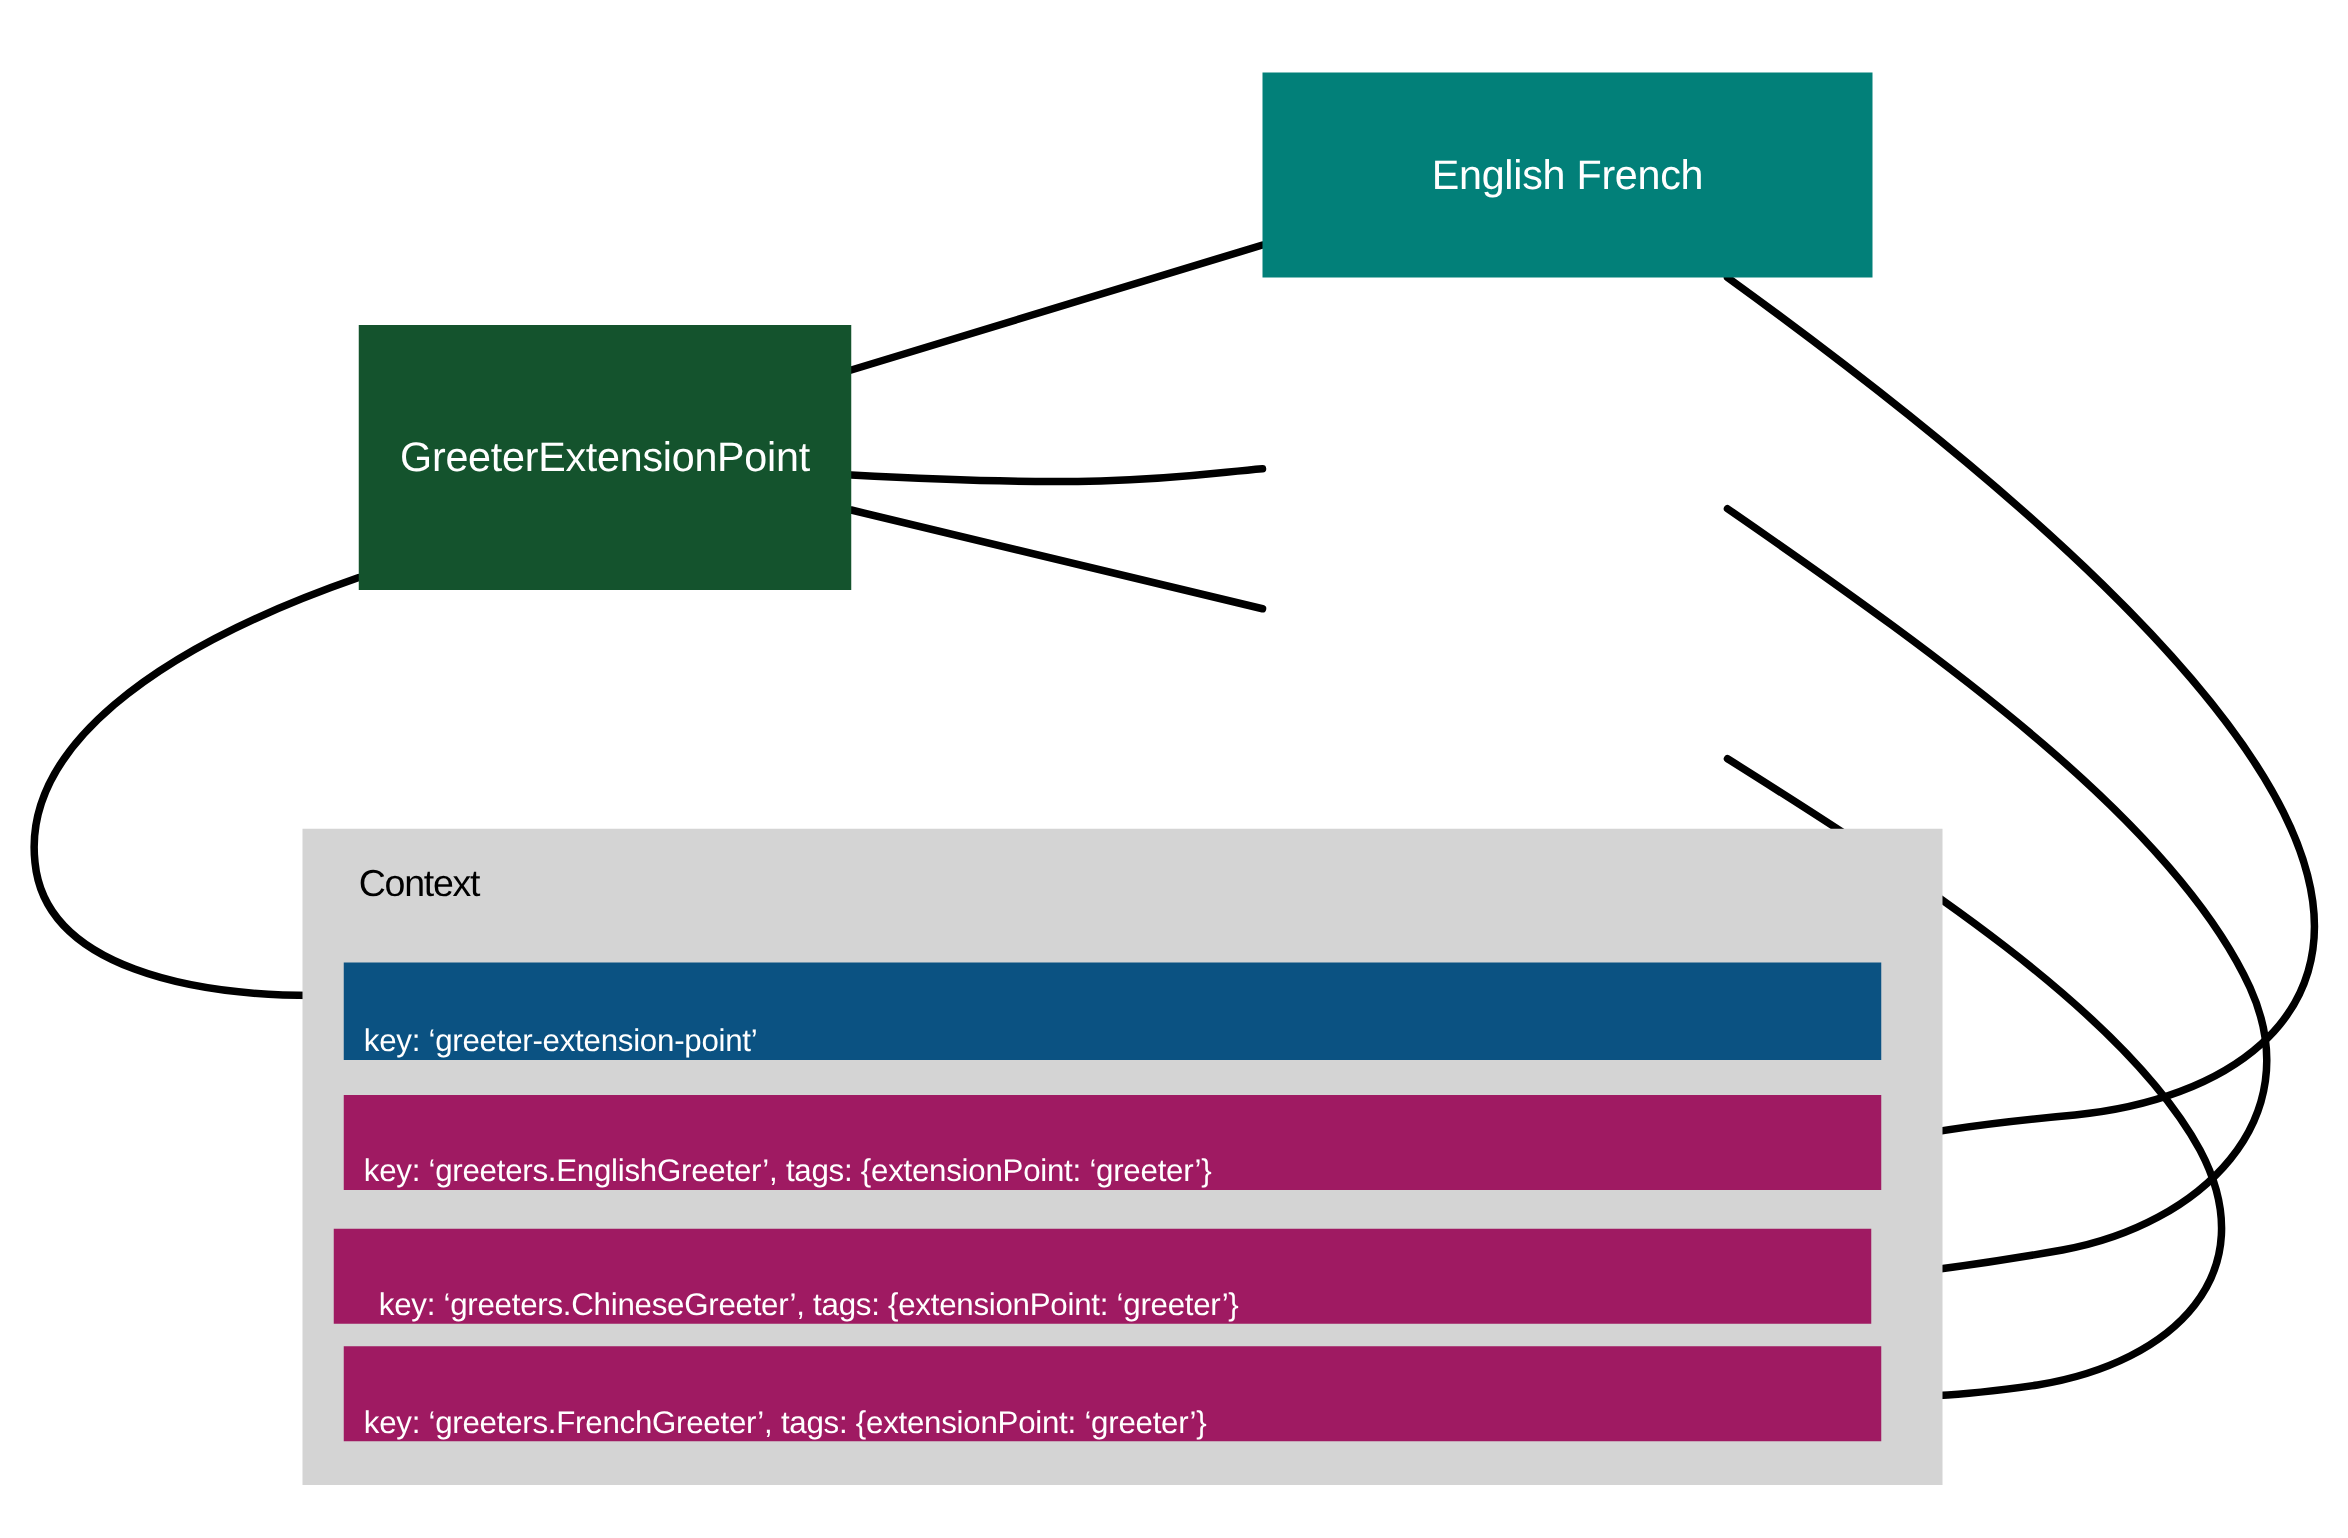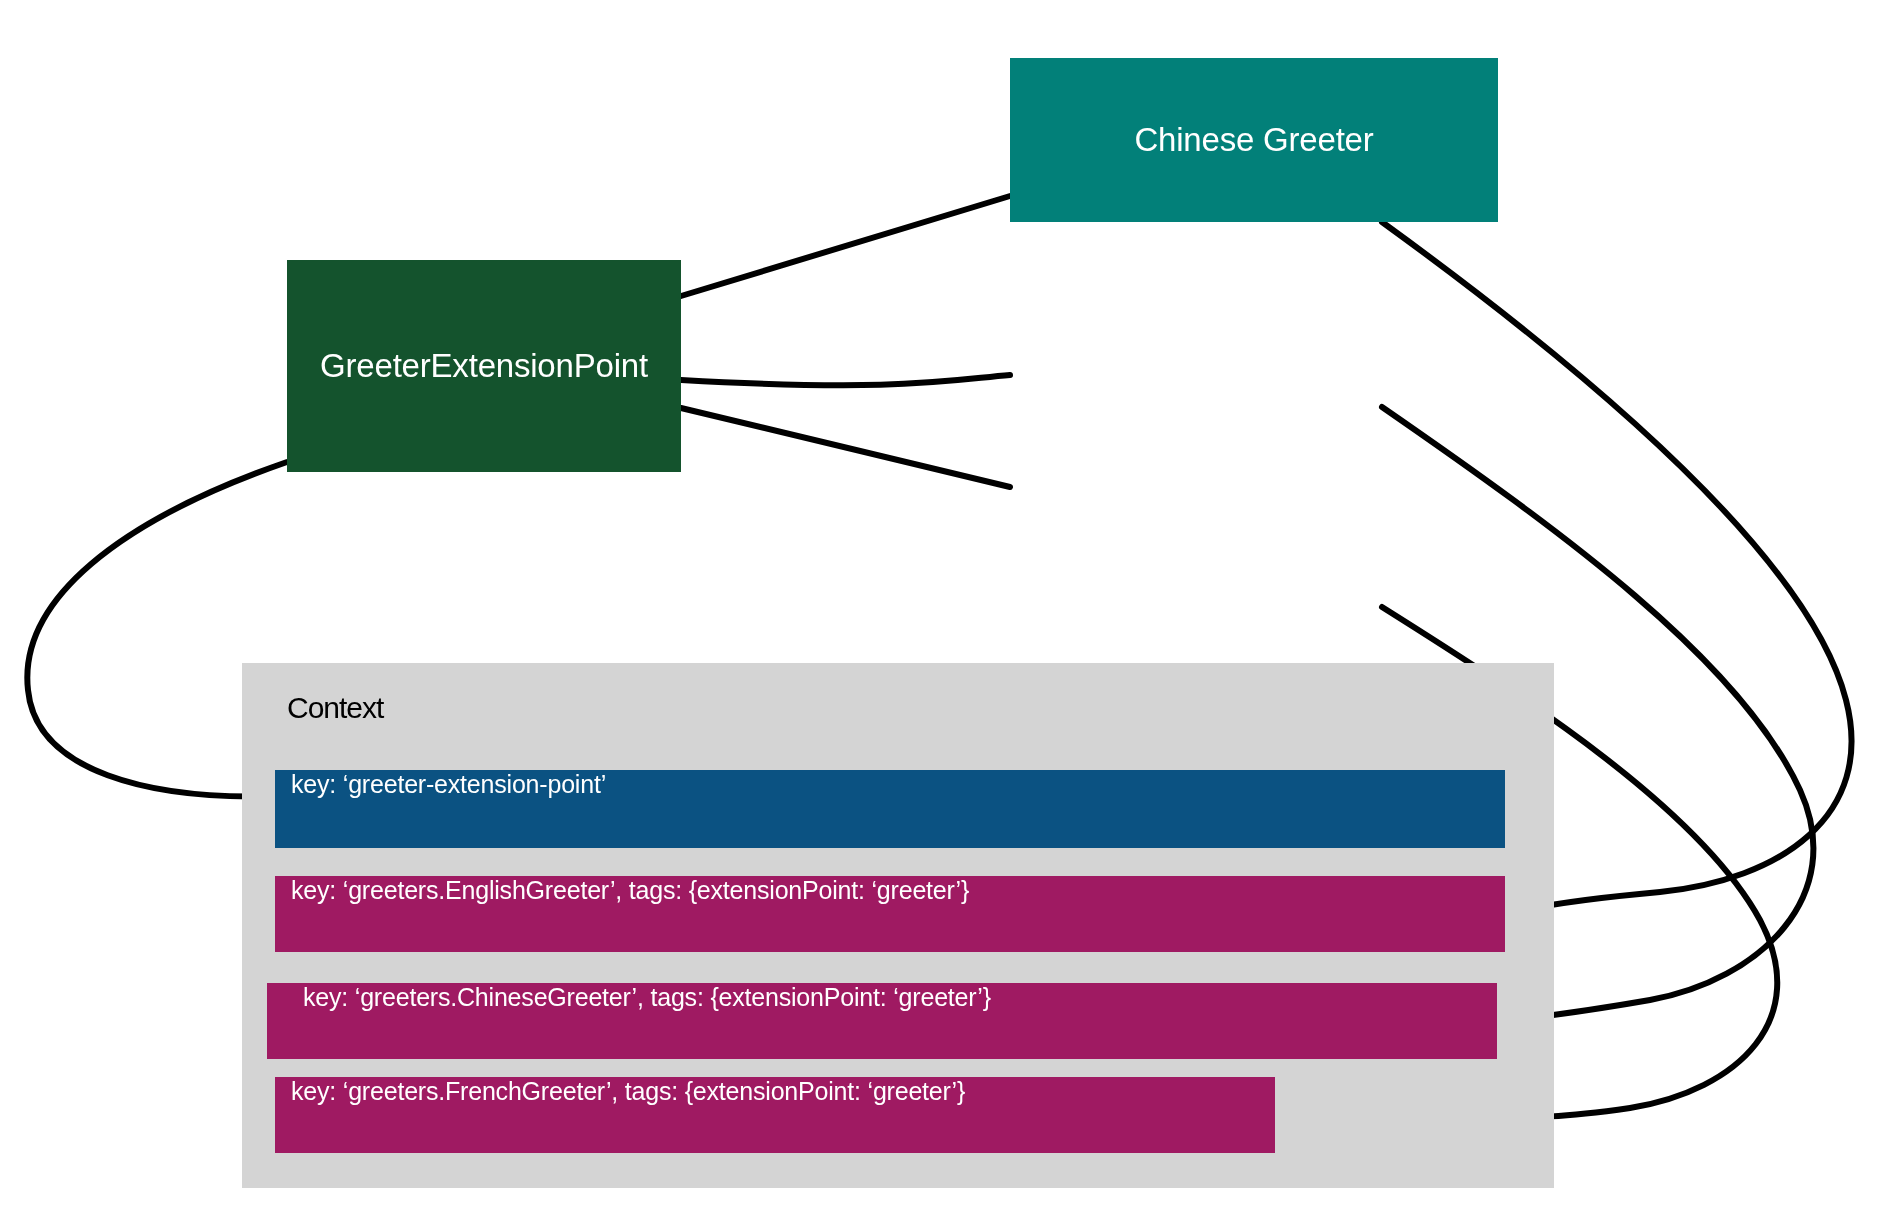--- a/index.html
+++ b/index.html
@@ -52,21 +52,21 @@
     position: absolute;
     font-size: 30px;
     font-weight: normal;
     color: #000000;
     letter-spacing: -1px;
     line-height: 1;
   }
   .ctx-row {
     position: absolute;
     display: flex;
-    align-items: flex-start;
+    align-items: flex-end;
     box-sizing: border-box;
     padding-left: 16px;
     color: #ffffff;
     font-size: 25px;
     letter-spacing: -0.2px;
     white-space: nowrap;
   }
   .ctx-row-ep {
     background: #0b5282;
   }
@@ -87,38 +87,38 @@
       <path d="M 1382 222 C 1600 380, 1810 560, 1846 700 C 1876 816, 1780 880, 1660 892 C 1570 900, 1530 908, 1505 914" fill="none" stroke="#000000" stroke-width="6" stroke-linecap="round"></path>
       <path d="M 1382 407 C 1560 530, 1740 660, 1800 790 C 1848 896, 1760 980, 1650 1000 C 1570 1014, 1530 1018, 1505 1021" fill="none" stroke="#000000" stroke-width="6" stroke-linecap="round"></path>
       <path d="M 1382 607 C 1530 700, 1700 810, 1760 920 C 1812 1018, 1740 1090, 1630 1108 C 1560 1118, 1530 1118, 1505 1115" fill="none" stroke="#000000" stroke-width="6" stroke-linecap="round"></path>
     </svg>
 
   <div class="node node-ep" style="left: 287px; top: 260px; width: 394px; height: 212px;">
     <span>GreeterExtensionPoint</span>
   </div>
 
   <div class="node node-greeter" style="left: 1010px; top: 58px; width: 488px; height: 164px;">
-    <span>Chinese Greeter</span>
+    <span>English French</span>
   </div>
 
 
 
   <div class="context-panel" style="left: 242px; top: 663px; width: 1312px; height: 525px;"></div>
 
   <div class="context-title" style="left: 287px; top: 693px;">Context</div>
 
   <div class="ctx-row ctx-row-ep" style="left: 275px; top: 770px; width: 1230px; height: 78px;">
     <span>key: ‘greeter-extension-point’</span>
   </div>
 
   <div class="ctx-row ctx-row-greeter" style="left: 275px; top: 876px; width: 1230px; height: 76px;">
     <span>key: ‘greeters.EnglishGreeter’, tags: {extensionPoint: ‘greeter’}</span>
   </div>
 
   <div class="ctx-row ctx-row-greeter" style="left: 267px; top: 983px; width: 1230px; height: 76px; padding-left: 36px;">
     <span>key: ‘greeters.ChineseGreeter’, tags: {extensionPoint: ‘greeter’}</span>
   </div>
 
-  <div class="ctx-row ctx-row-greeter" style="left: 275px; top: 1077px; width: 1000px; height: 76px;">
+  <div class="ctx-row ctx-row-greeter" style="left: 275px; top: 1077px; width: 1230px; height: 76px;">
     <span>key: ‘greeters.FrenchGreeter’, tags: {extensionPoint: ‘greeter’}</span>
   </div>
 
 </div>
 
 </body></html>

